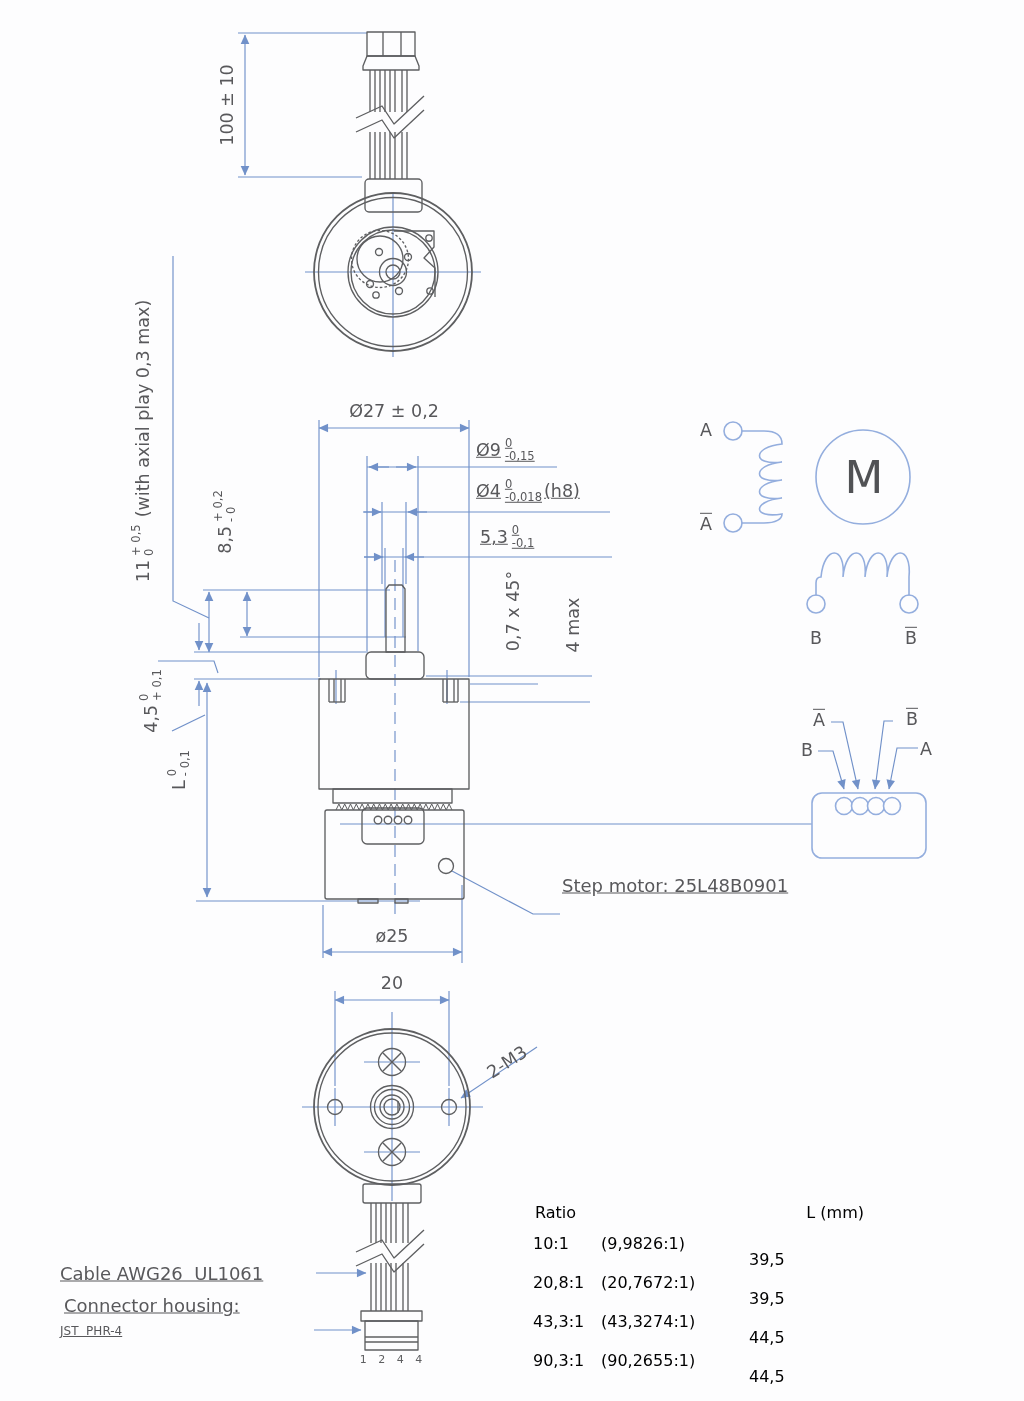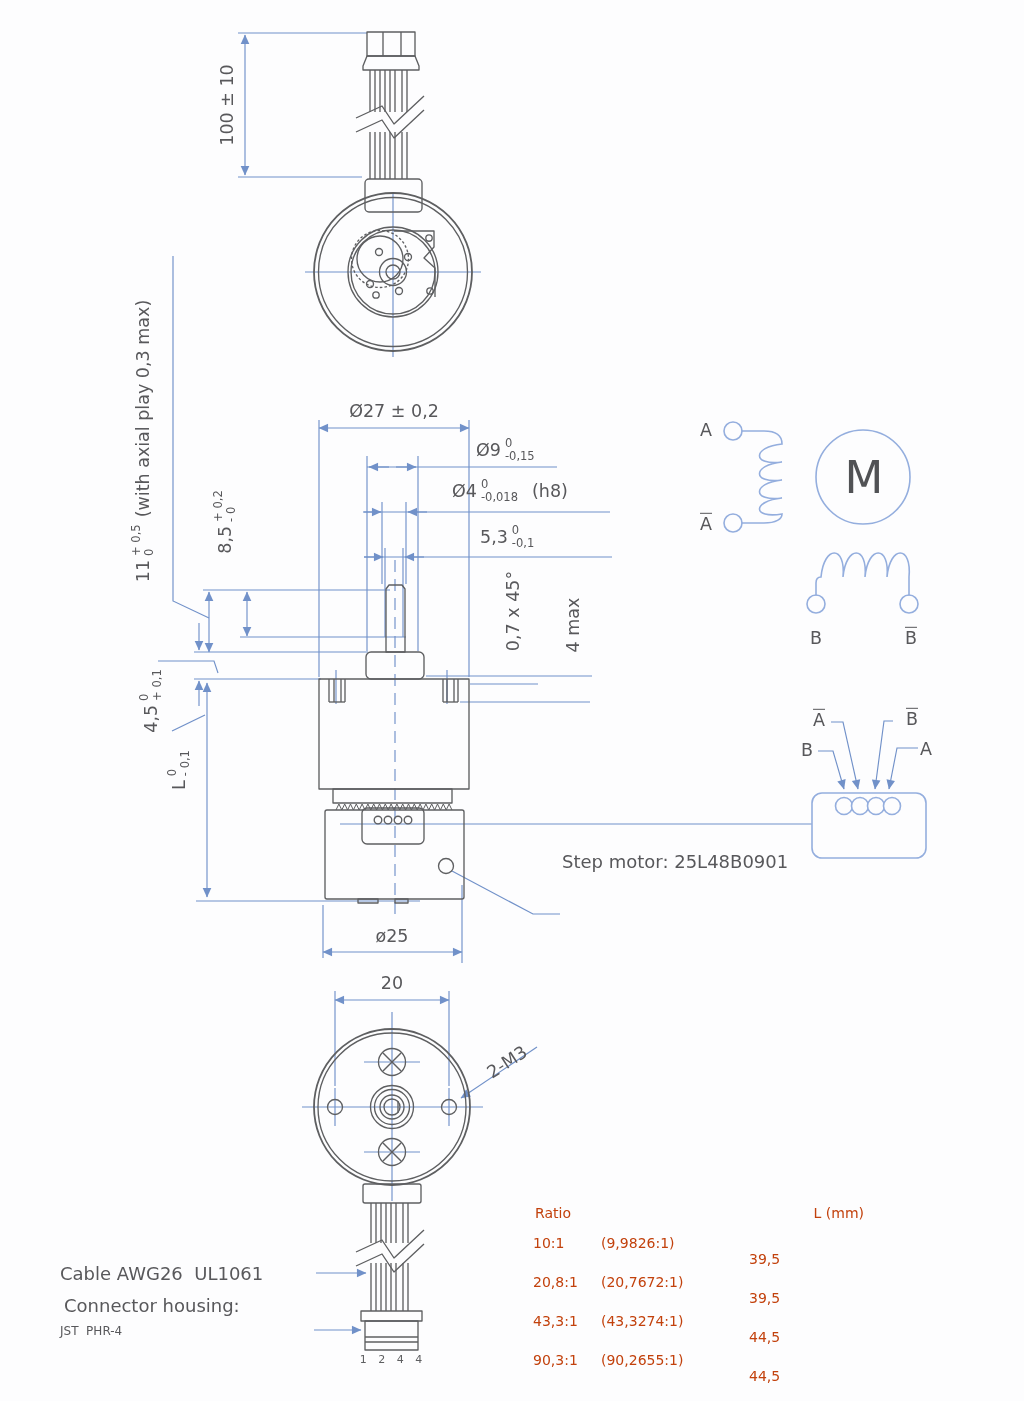--- a/index.html
+++ b/index.html
@@ -1,33 +1,33 @@
 <!DOCTYPE html>
 <html><head>
 <meta charset="utf-8">
 <style>
   html,body{margin:0;padding:0;background:#fff;}
   .canvas{position:relative;width:1024px;height:1401px;background:#fdfdfe;
           font-family:"DejaVu Sans","Liberation Sans",sans-serif;overflow:hidden;}
   svg.art{position:absolute;left:0;top:0;}
   .t{position:absolute;color:#58585b;font-size:17.5px;white-space:nowrap;display:flex;align-items:center;}
   .c{transform:translate(-50%,-50%);}
-  .vc{transform:translate(0,-50%);}
+  .vc{transform:translate(0,-50%);text-decoration:underline;}
   .rot{transform:translate(-50%,-50%) rotate(-90deg);}
   .rot33{transform:translate(-50%,-50%) rotate(-33deg);}
   .tol{display:inline-flex;flex-direction:column;align-items:flex-start;
        font-size:11.5px;line-height:1.15;margin-left:4px;}
   .tol span{display:block;}
   .note{margin-left:7px;}
-  .sfx{margin-left:14px;font-size:17.5px;}
+  .sfx{margin-left:2px;font-size:17.5px;}
   .ovl{display:inline-block;border-top:1.6px solid #58585b;padding-top:1px;line-height:1.05;}
   .m-big{font-size:45px;color:#515255;}
   .ralign{display:block;text-align:left;white-space:pre;}
   .pins{font-size:11px;letter-spacing:4px;color:#5e5f61;}
-  .ratio-table{position:absolute;left:533px;top:1202px;width:331px;color:#c2410c;font-size:14px;}
+  .ratio-table{position:absolute;left:533px;top:1202px;width:331px;color:#000000;font-size:16px;}
   .rt-head{display:flex;justify-content:space-between;line-height:22px;padding-left:2px;margin-bottom:8px;}
   .rt-row{display:grid;grid-template-columns:68px 148px 1fr;line-height:23px;}
   .rt-row span{text-align:left;}
   .rt-row .c3{padding-right:8px;margin-top:16px;}
 </style>
 </head>
 <body>
 
 <div class="canvas">
 
@@ -294,21 +294,21 @@
 </div>
 
 <div class="t vc" style="left:476px;top:450px">
   <span>Ø9</span>
   <span class="tol">
     <span>0</span>
     <span>-0,15</span>
   </span>
 </div>
 
-<div class="t vc" style="left:452px;top:491px">
+<div class="t vc" style="left:476px;top:491px">
   <span>Ø4</span>
   <span class="tol">
     <span>0</span>
     <span>-0,018</span>
   </span>
   <span class="sfx">(h8)</span>
 </div>
 
 <div class="t vc" style="left:480px;top:537px">
   <span>5,3</span>
@@ -348,21 +348,21 @@
 <div class="t c" style="left:912px;top:718px">
   <span class="ovl">B</span>
 </div>
 <div class="t c" style="left:807px;top:750px">
   <span>B</span>
 </div>
 <div class="t c" style="left:926px;top:749px">
   <span>A</span>
 </div>
 
-<div class="t vc" style="left:562px;top:861px;font-size:18px">
+<div class="t vc" style="left:562px;top:885px;font-size:18px">
   <span>Step motor: 25L48B0901</span>
 </div>
 
 <div class="t c" style="left:392px;top:936px">
   <span>ø25</span>
 </div>
 
 <div class="t c" style="left:392px;top:983px">
   <span>20</span>
 </div>

